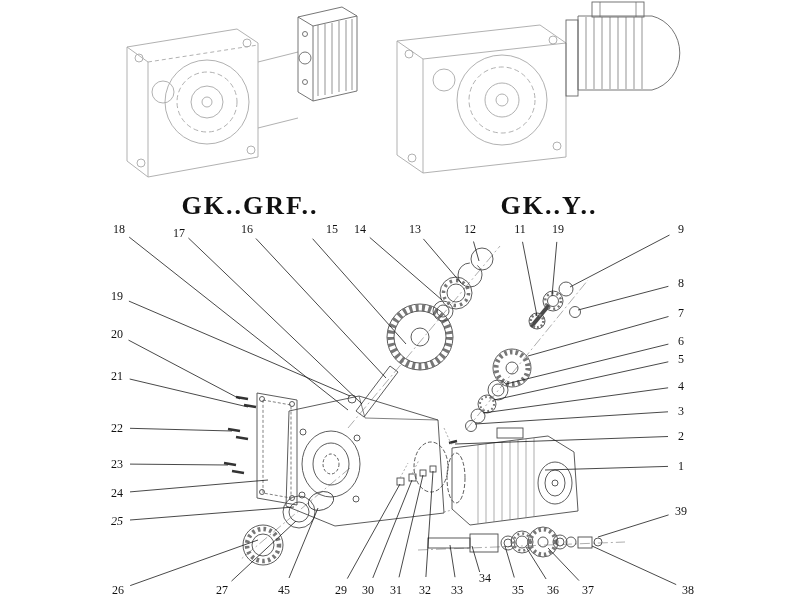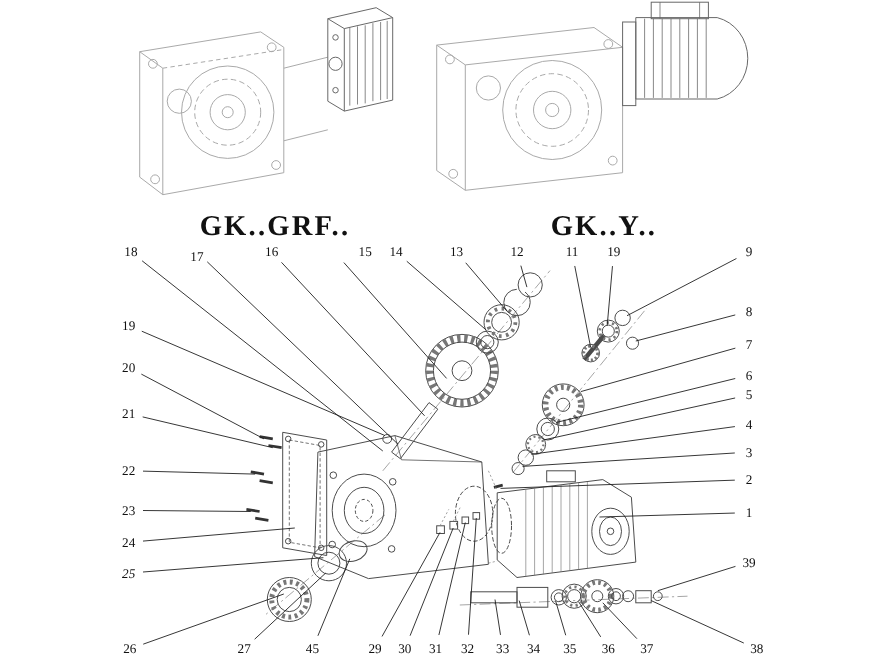--- a/index.html
+++ b/index.html
@@ -275,19 +275,19 @@
       <div class="callout" style="left: 117px; top: 493px;">24</div>
       <div class="callout" style="left: 117px; top: 521px; font-style: italic;">25</div>
       <div class="callout" style="left: 118px; top: 590px;">26</div>
       <div class="callout" style="left: 222px; top: 590px;">27</div>
       <div class="callout" style="left: 284px; top: 590px;">45</div>
       <div class="callout" style="left: 341px; top: 590px;">29</div>
       <div class="callout" style="left: 368px; top: 590px;">30</div>
       <div class="callout" style="left: 396px; top: 590px;">31</div>
       <div class="callout" style="left: 425px; top: 590px;">32</div>
       <div class="callout" style="left: 457px; top: 590px;">33</div>
-      <div class="callout" style="left: 485px; top: 590px;">34</div>
+      <div class="callout" style="left: 485px; top: 578px;">34</div>
       <div class="callout" style="left: 518px; top: 590px;">35</div>
       <div class="callout" style="left: 553px; top: 590px;">36</div>
       <div class="callout" style="left: 588px; top: 590px;">37</div>
       <div class="callout" style="left: 688px; top: 590px;">38</div>
     </div>
 </div>
 
 </body></html>

